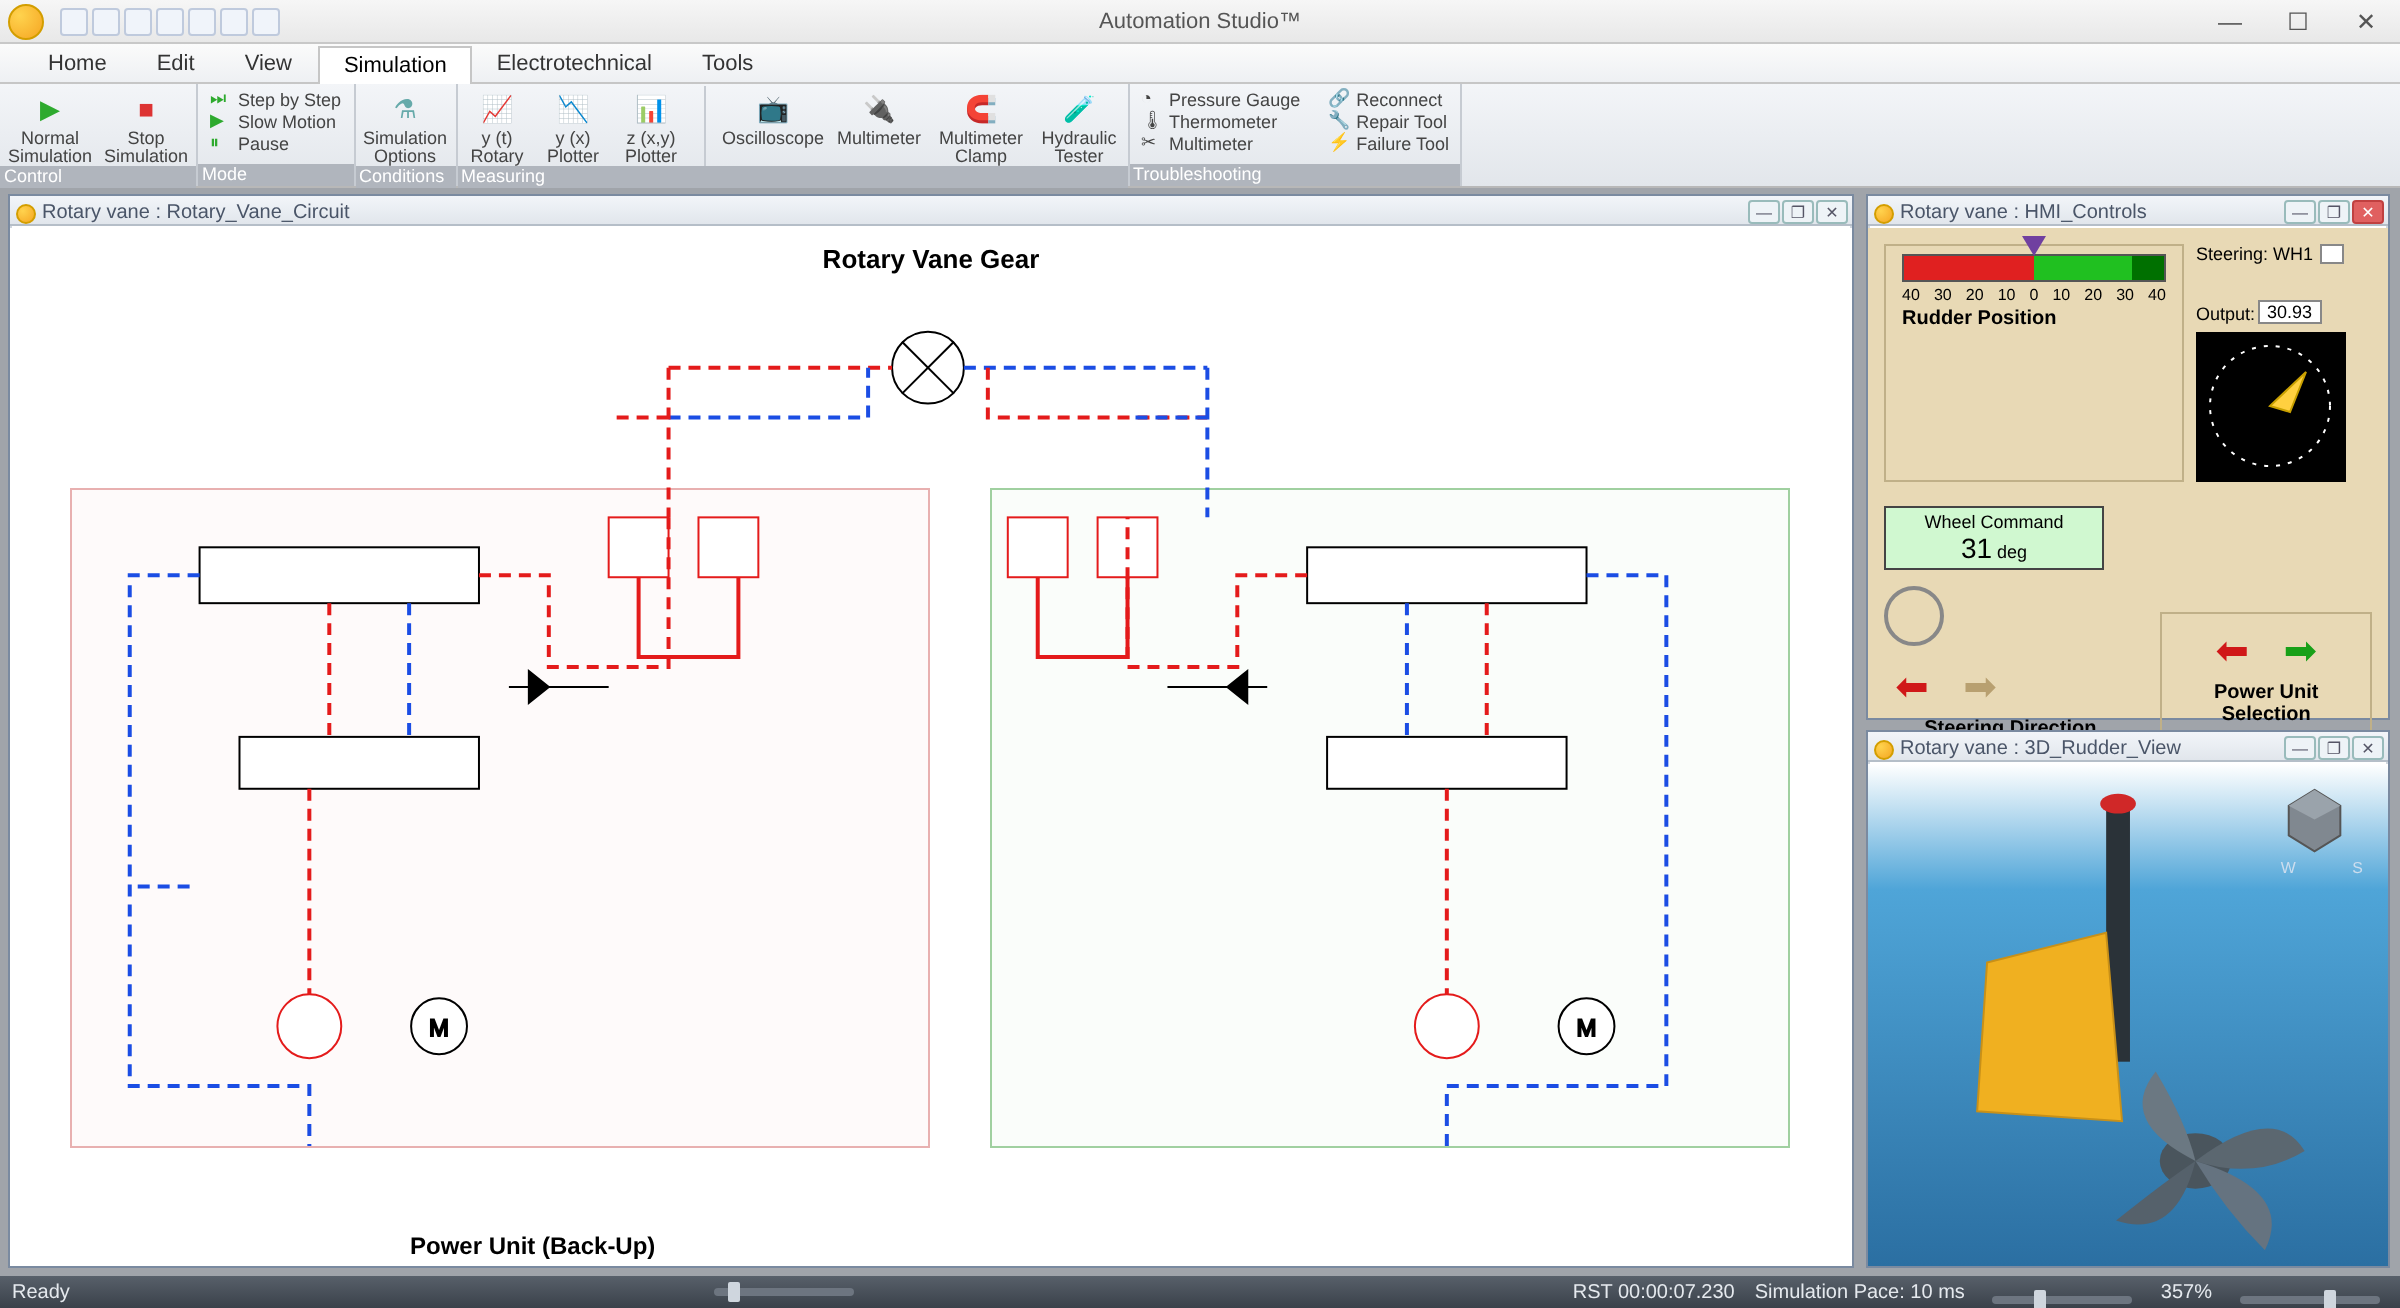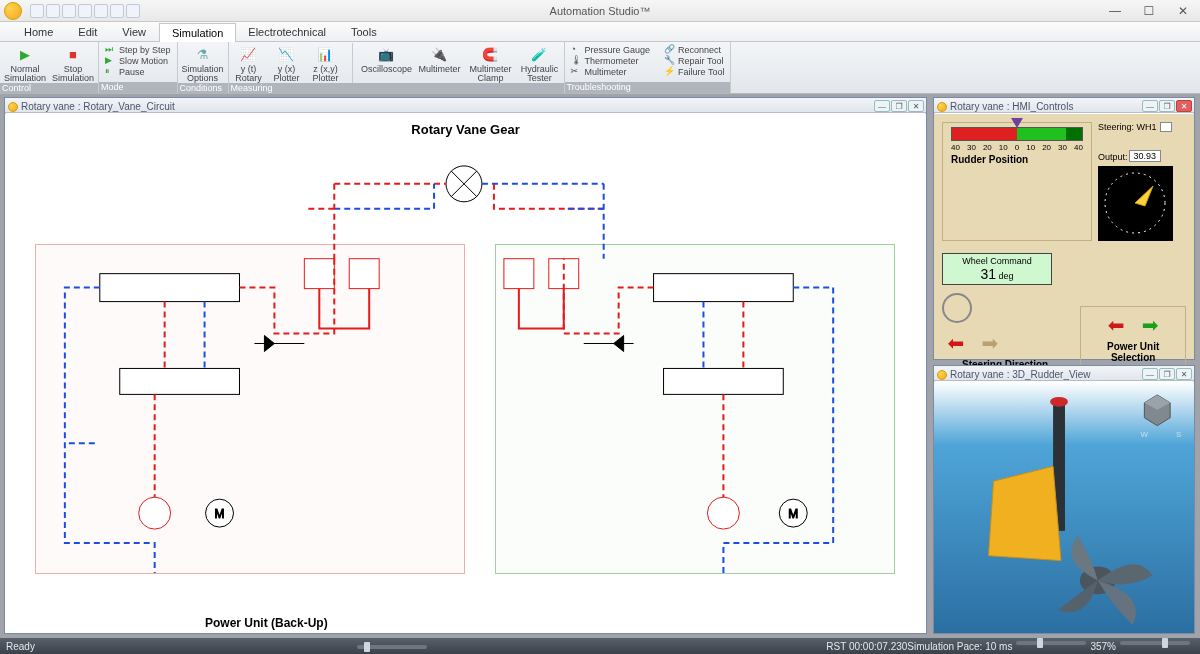--- a/index.html
+++ b/index.html
@@ -58,21 +58,21 @@
 .arrow-btn { width:28px; height:24px; display:flex; align-items:center; justify-content:center; font-size:20px; cursor:pointer;}
 .hmi-label { font-weight:bold; font-size:10px; text-align:center; margin-top:4px;}
 .compass-box { width:75px; height:75px; background:#000; position:relative; margin-top:4px;}
 .pus-box { border:1px solid #c0b088; padding:6px 10px; text-align:center;}
 
 .view3d { position:absolute; top:16px; left:0; right:0; bottom:0; background:linear-gradient(white, #4fa5d8 25%, #2b6fa2); overflow:hidden;}
 
 .statusbar { position:absolute; left:0; right:0; bottom:0; height:16px; background:linear-gradient(#58606a,#3a414a); color:#e5e9ee; font-size:10px; display:flex; align-items:center; padding:0 6px; gap:18px;}
 .statusbar .sslider { width:70px; height:4px; background:#6d7580; border-radius:2px; position:relative; margin:0 4px; display:inline-block; vertical-align:middle;}
 .statusbar .sslider .sthumb { position:absolute; width:6px; height:10px; background:#cfd6de; top:-3px; border-radius:1px;}
-.statusbar .right { margin-left:auto; display:flex; align-items:flex-start; }
+.statusbar .right { margin-left:auto; display:flex; align-items:flex-end; gap:10px;}
 </style>
 </head>
 <body>
 
 <div class="titlebar">
   <div class="app-icon"></div>
   <div class="qa">
     <div class="qb"></div>
     <div class="qb"></div>
     <div class="qb"></div>

